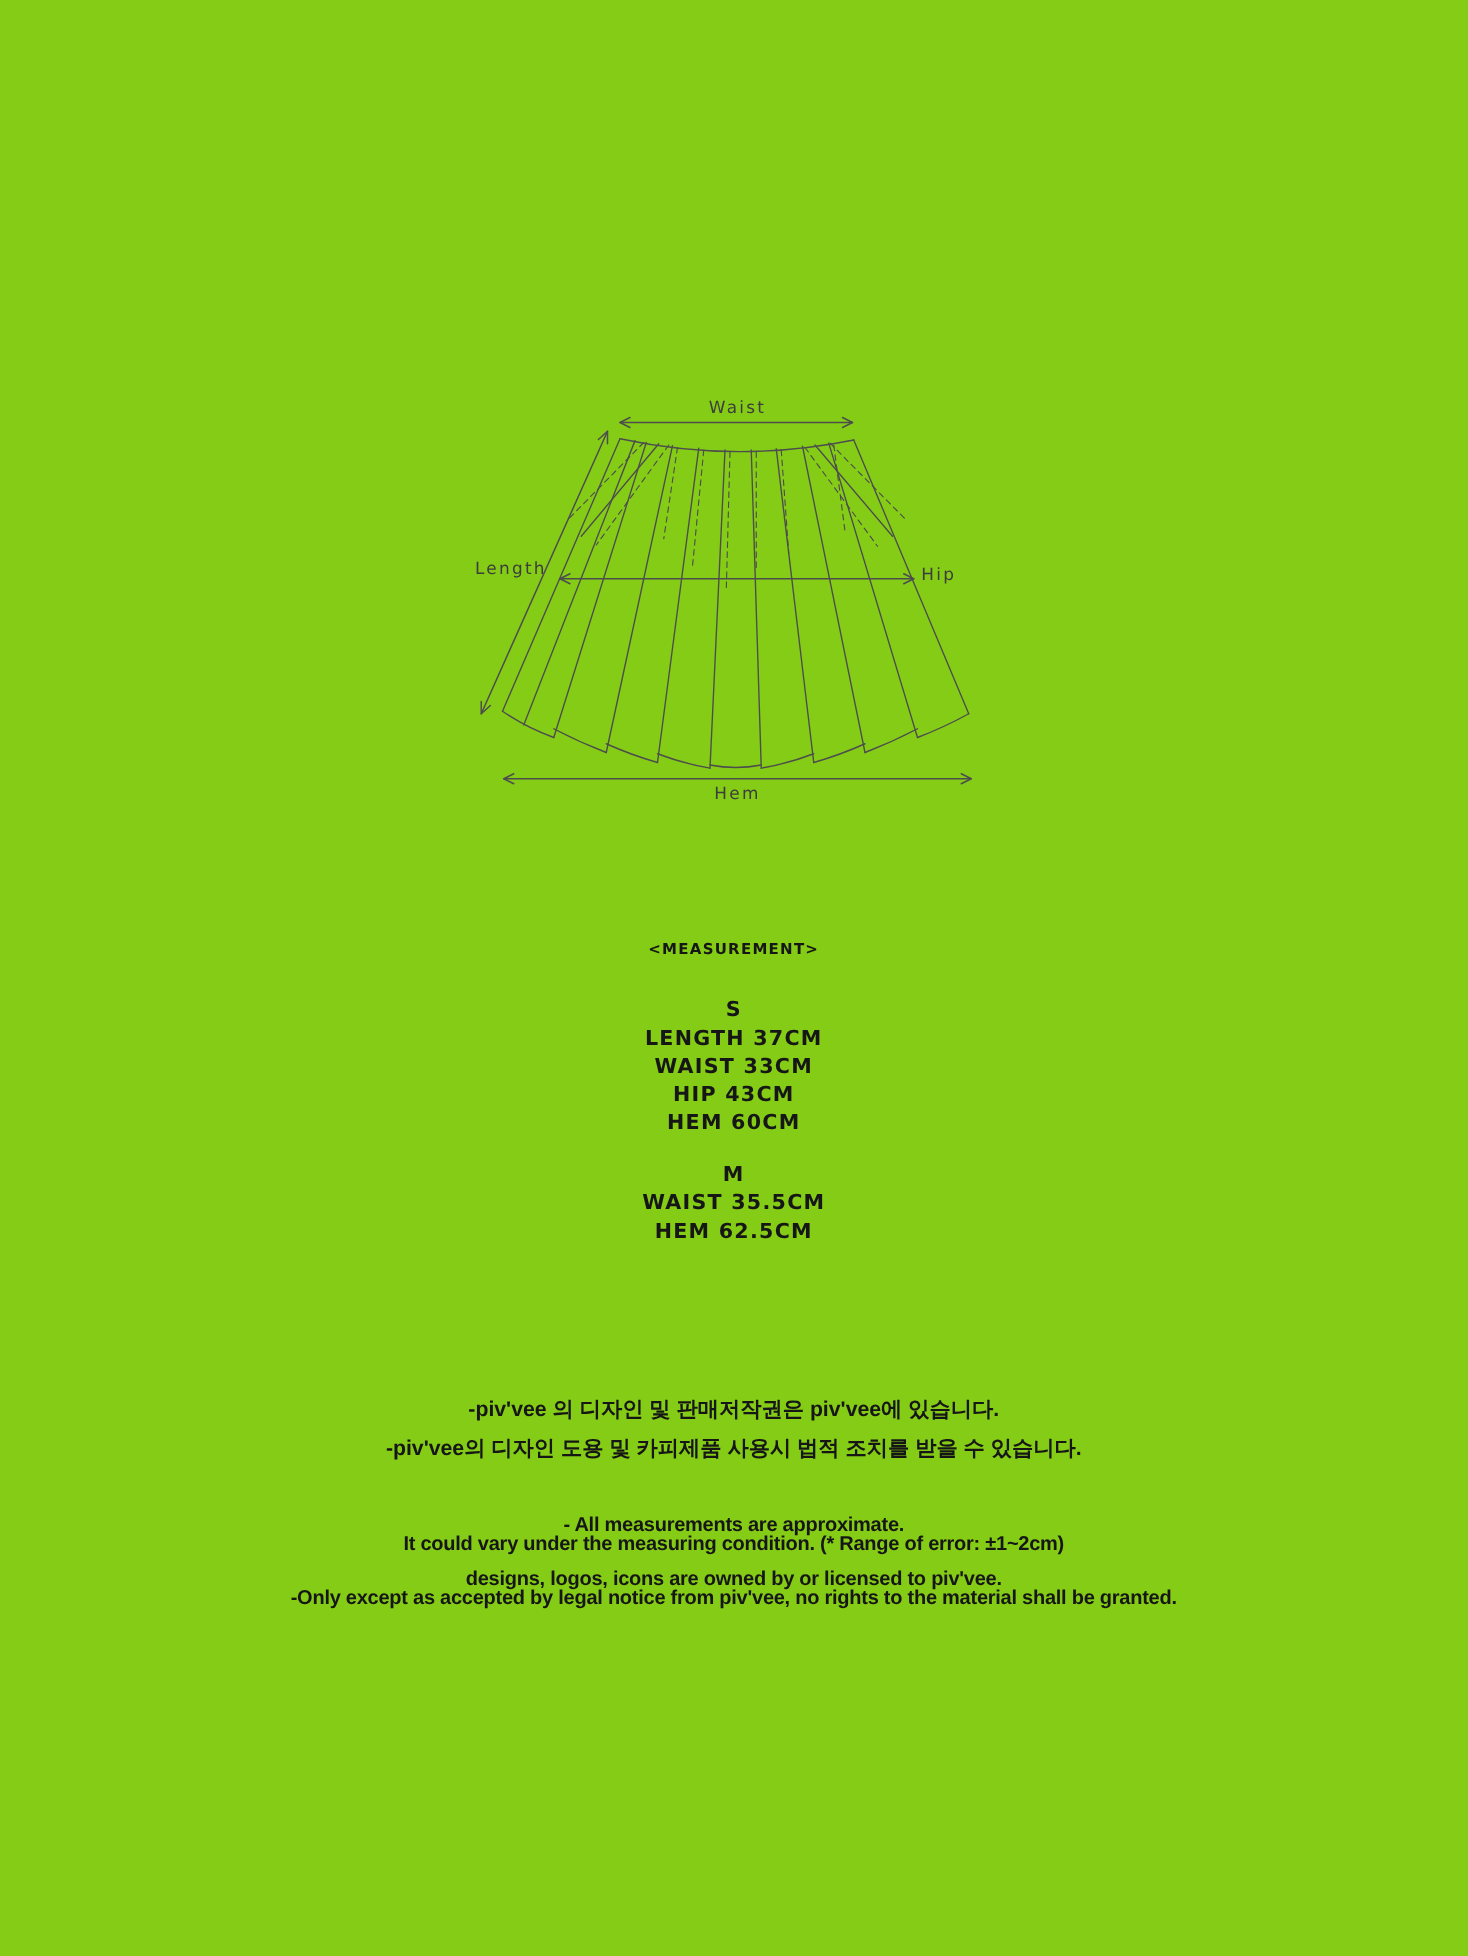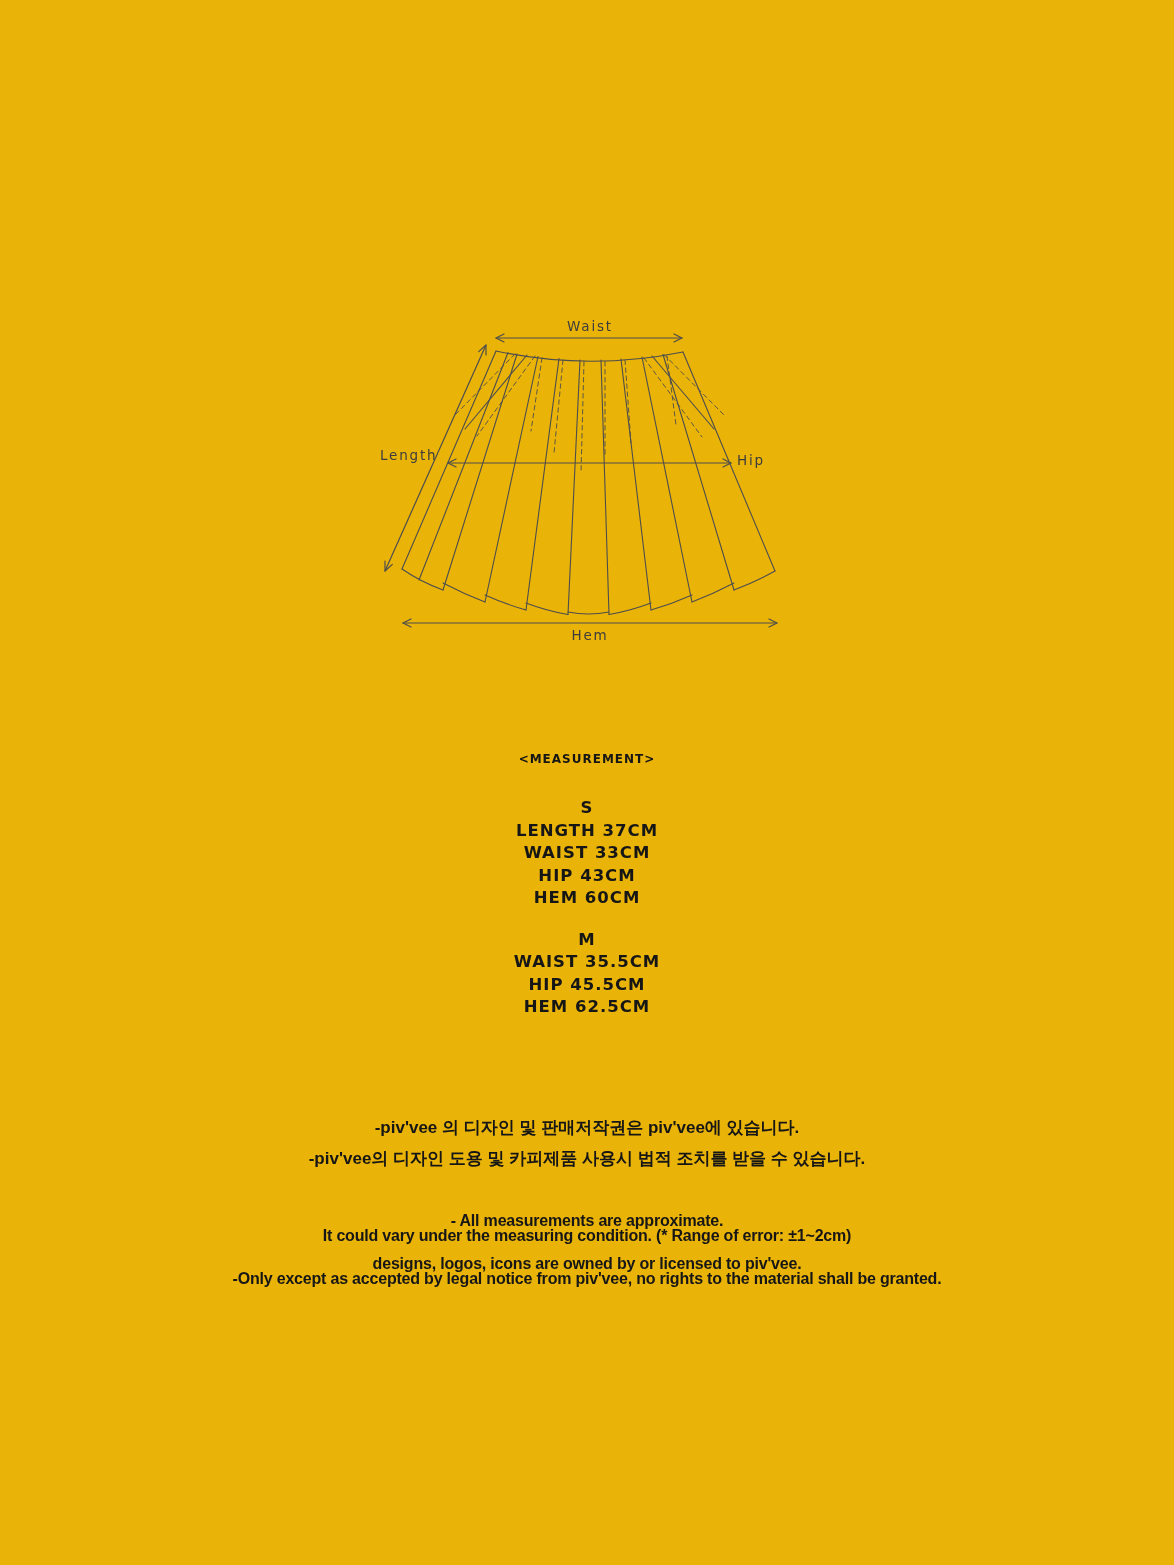--- a/index.html
+++ b/index.html
@@ -1,17 +1,17 @@
 <!DOCTYPE html>
 <html><head>
 <meta charset="utf-8">
 <style>
   html,body { margin:0; padding:0; background:#ffffff; }
   .page {
-    position:relative; width:1174px; height:1565px; background:#eab308;
+    position:relative; width:1174px; height:1565px; background:#84cc16;
     font-family:"DejaVu Sans", sans-serif; color:#1c1c1c; overflow:hidden;
   }
   
   .diagram { position:absolute; left:375px; top:303px; width:430px; height:352px; }
   .diagram svg { position:absolute; left:0; top:0; }
   .dlabel {
     position:absolute; font-size:13.5px; color:#3d3d3d;
     letter-spacing:1.8px; font-weight:500; white-space:nowrap;
   }
   .dlabel-waist { left:0; width:100%; text-align:center; top:15px; }
@@ -137,21 +137,20 @@
     <div class="size-block size-block-s">
       <div>S</div>
       <div>LENGTH 37CM</div>
       <div>WAIST 33CM</div>
       <div>HIP 43CM</div>
       <div>HEM 60CM</div>
     </div>
     <div class="size-block size-block-m">
       <div>M</div>
       <div>WAIST 35.5CM</div>
-      <div>HIP 45.5CM</div>
       <div>HEM 62.5CM</div>
     </div>
   </div>
 
   <div class="notes-kr">
     <div class="kr-line">-piv'vee 의 디자인 및 판매저작권은  piv'vee에 있습니다.</div>
     <div class="kr-line">-piv'vee의 디자인 도용 및 카피제품 사용시 법적 조치를 받을 수 있습니다.</div>
   </div>
 
   <div class="notes-en notes-en-approx">

